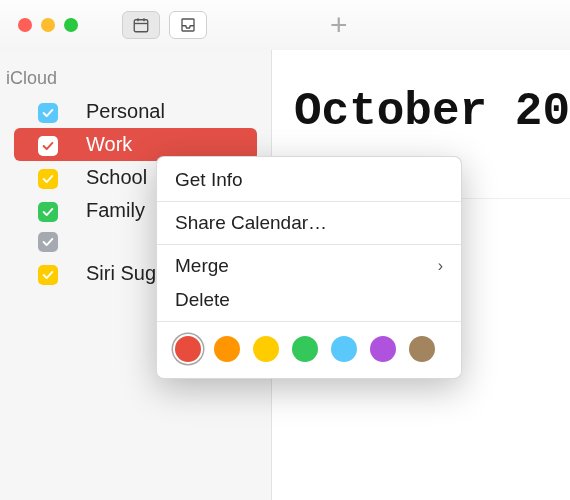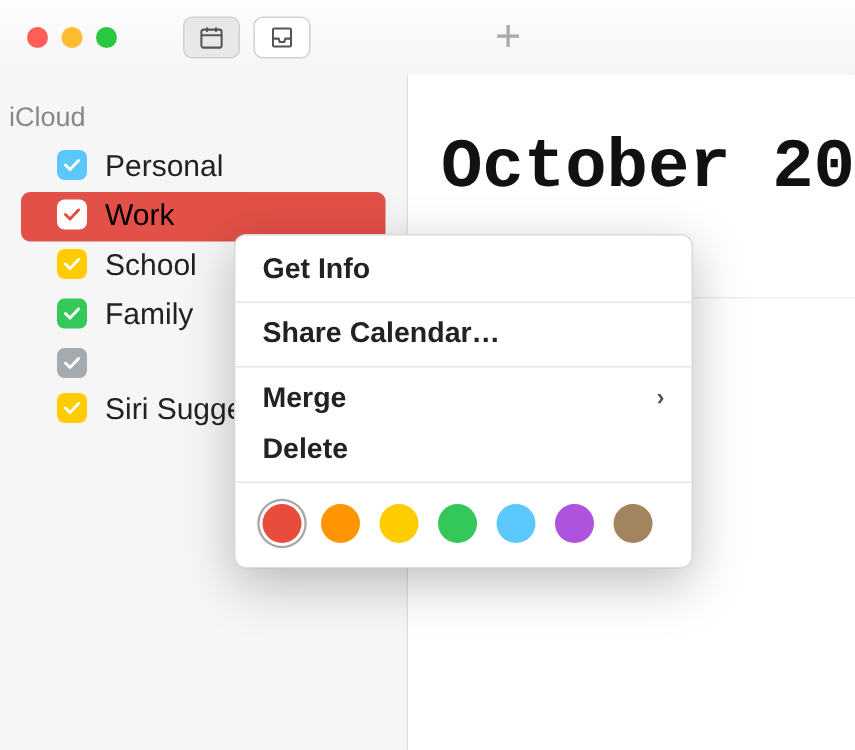--- a/index.html
+++ b/index.html
@@ -39,29 +39,29 @@
       background: #f6f6f6;
       border-right: 1px solid #e2e2e2;
       padding-top: 10px;
     }
     .section-header {
       font-size: 18px; font-weight: 500;
       color: #888;
       padding: 8px 6px 6px;
     }
     .cal-item {
-      display: flex; align-items: flex-start;
+      display: flex; align-items: flex-end;
       padding: 5px 22px 5px 38px;
-      gap: 12px;
+      gap: 28px;
       font-size: 20px;
       color: #222;
     }
     .cal-item.selected {
       background: #e35047;
-      color: #000000;
+      color: #ffffff;
       border-radius: 6px;
       margin: 0 14px;
       padding: 5px 8px 5px 24px;
       position: relative;
     }
     .checkbox {
       width: 20px; height: 20px;
       border-radius: 5px;
       display: flex; align-items: center; justify-content: center;
       flex-shrink: 0;
@@ -90,21 +90,20 @@
     .context-menu {
       position: absolute;
       top: 156px; left: 156px;
       width: 306px;
       background: #fff;
       border: 0.5px solid rgba(0,0,0,0.15);
       border-radius: 8px;
       box-shadow: 0 10px 35px rgba(0,0,0,0.25);
       padding: 6px 0;
       z-index: 100;
-      font-weight: bold;
     }
     .menu-item {
       padding: 6px 18px;
       font-size: 19px;
       color: #222;
       display: flex; align-items: center; justify-content: space-between;
       cursor: default;
     }
     .menu-sep {
       height: 1px;

